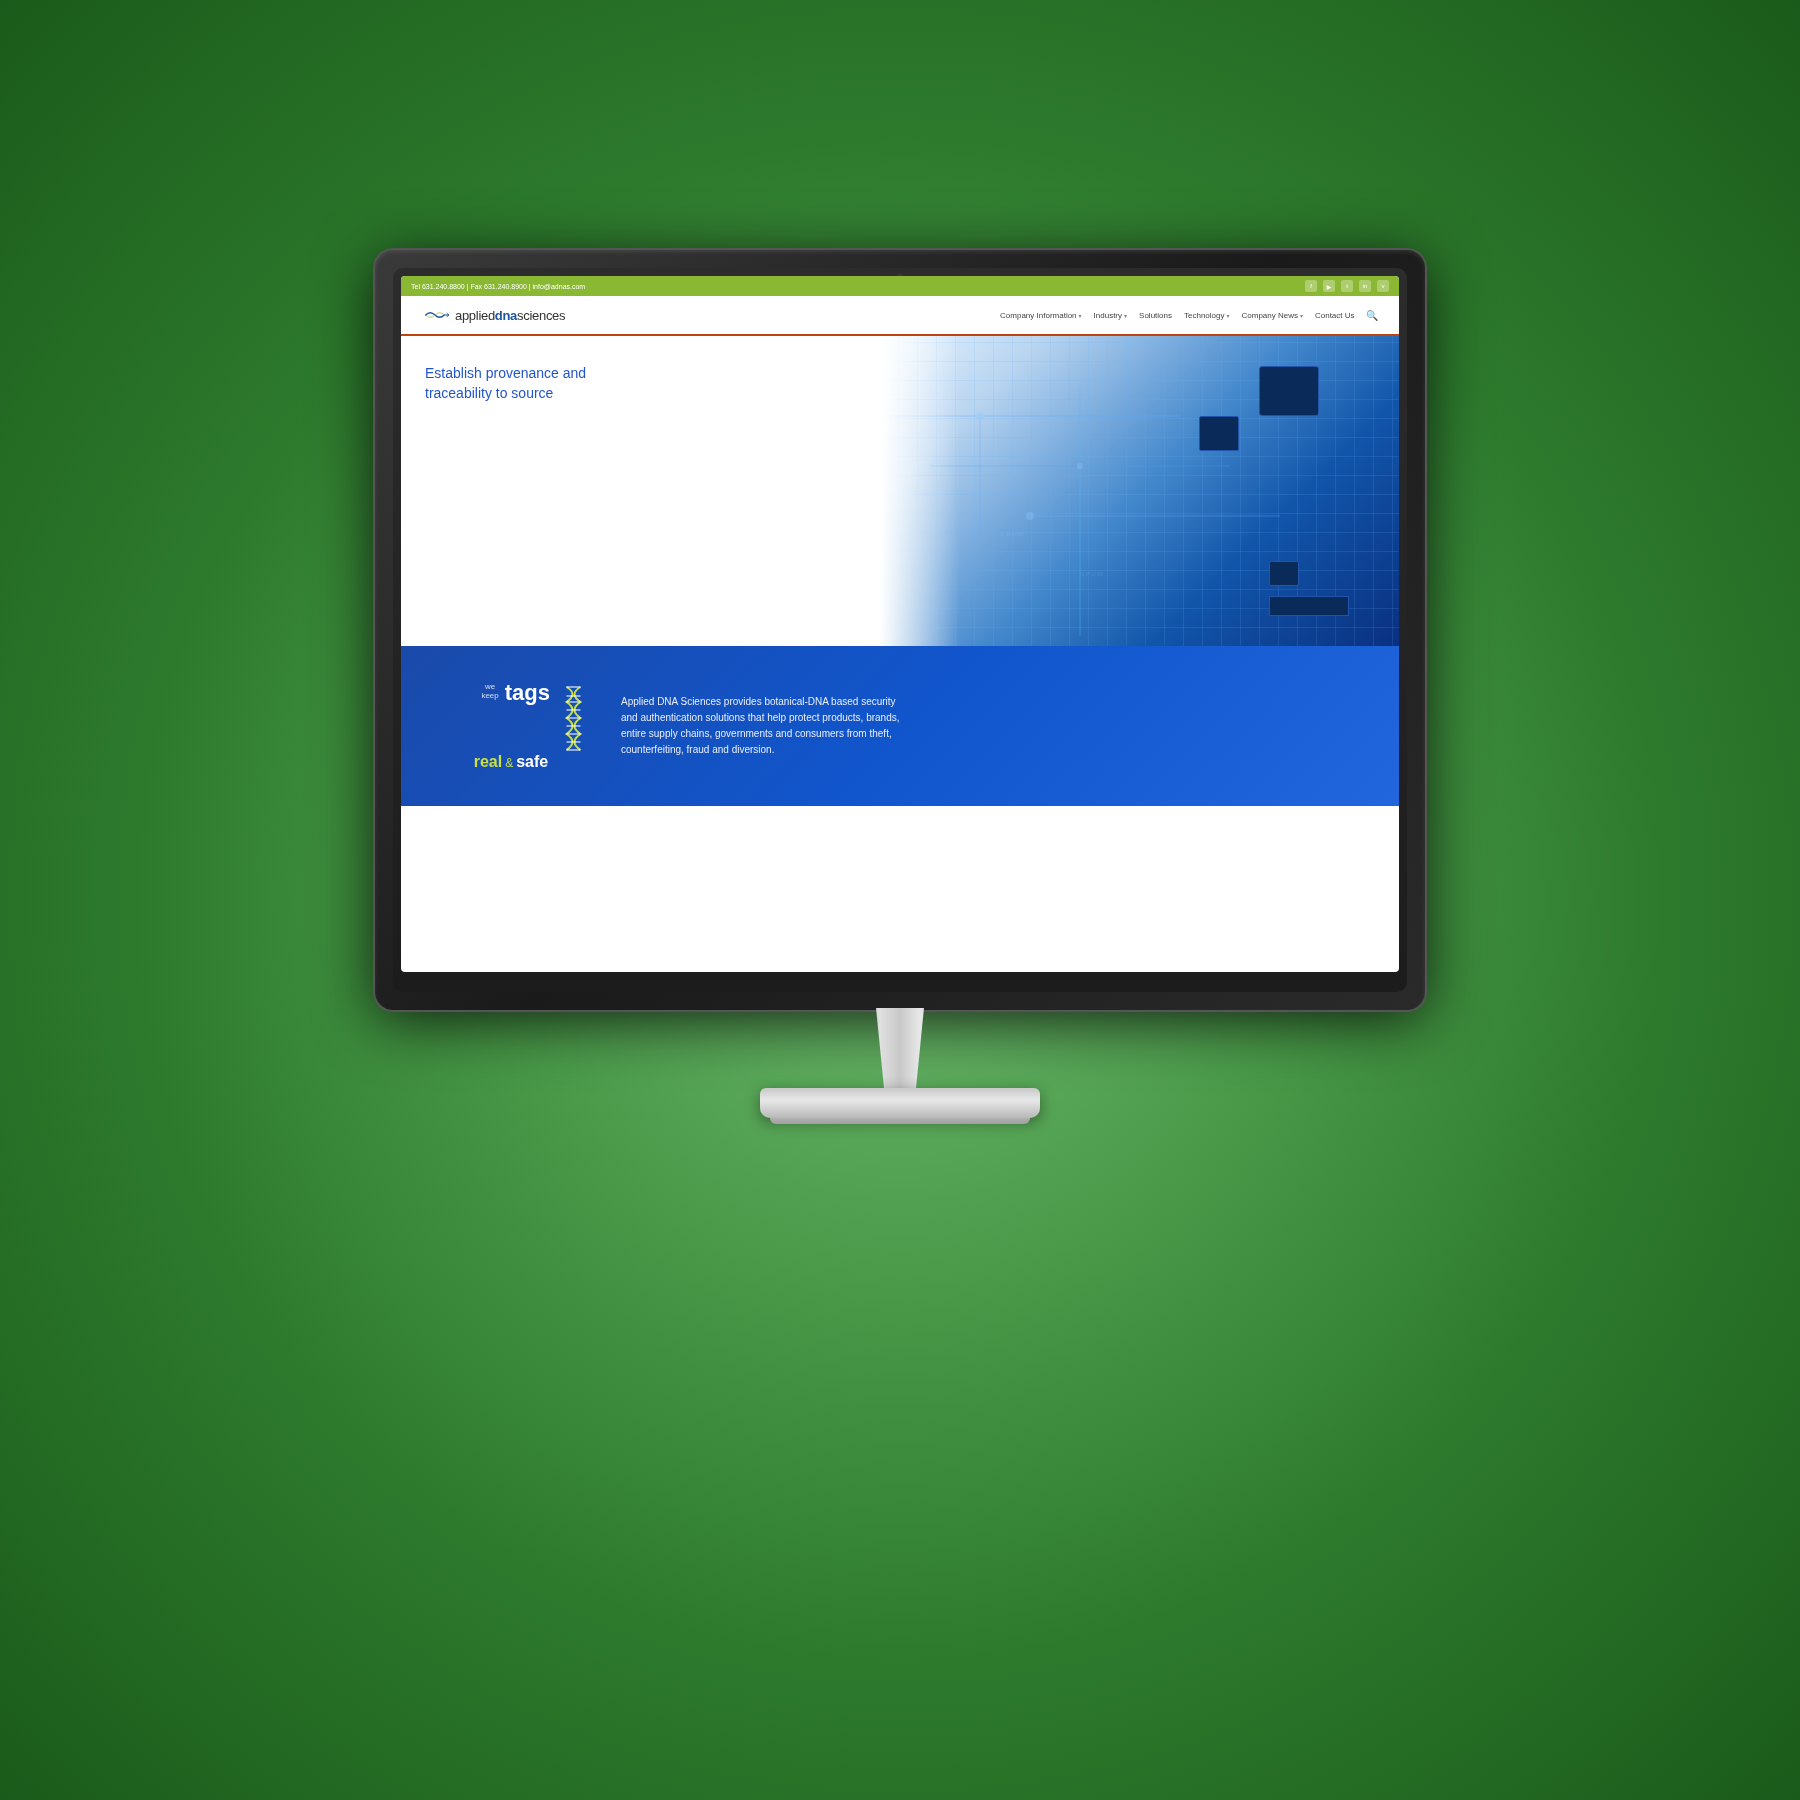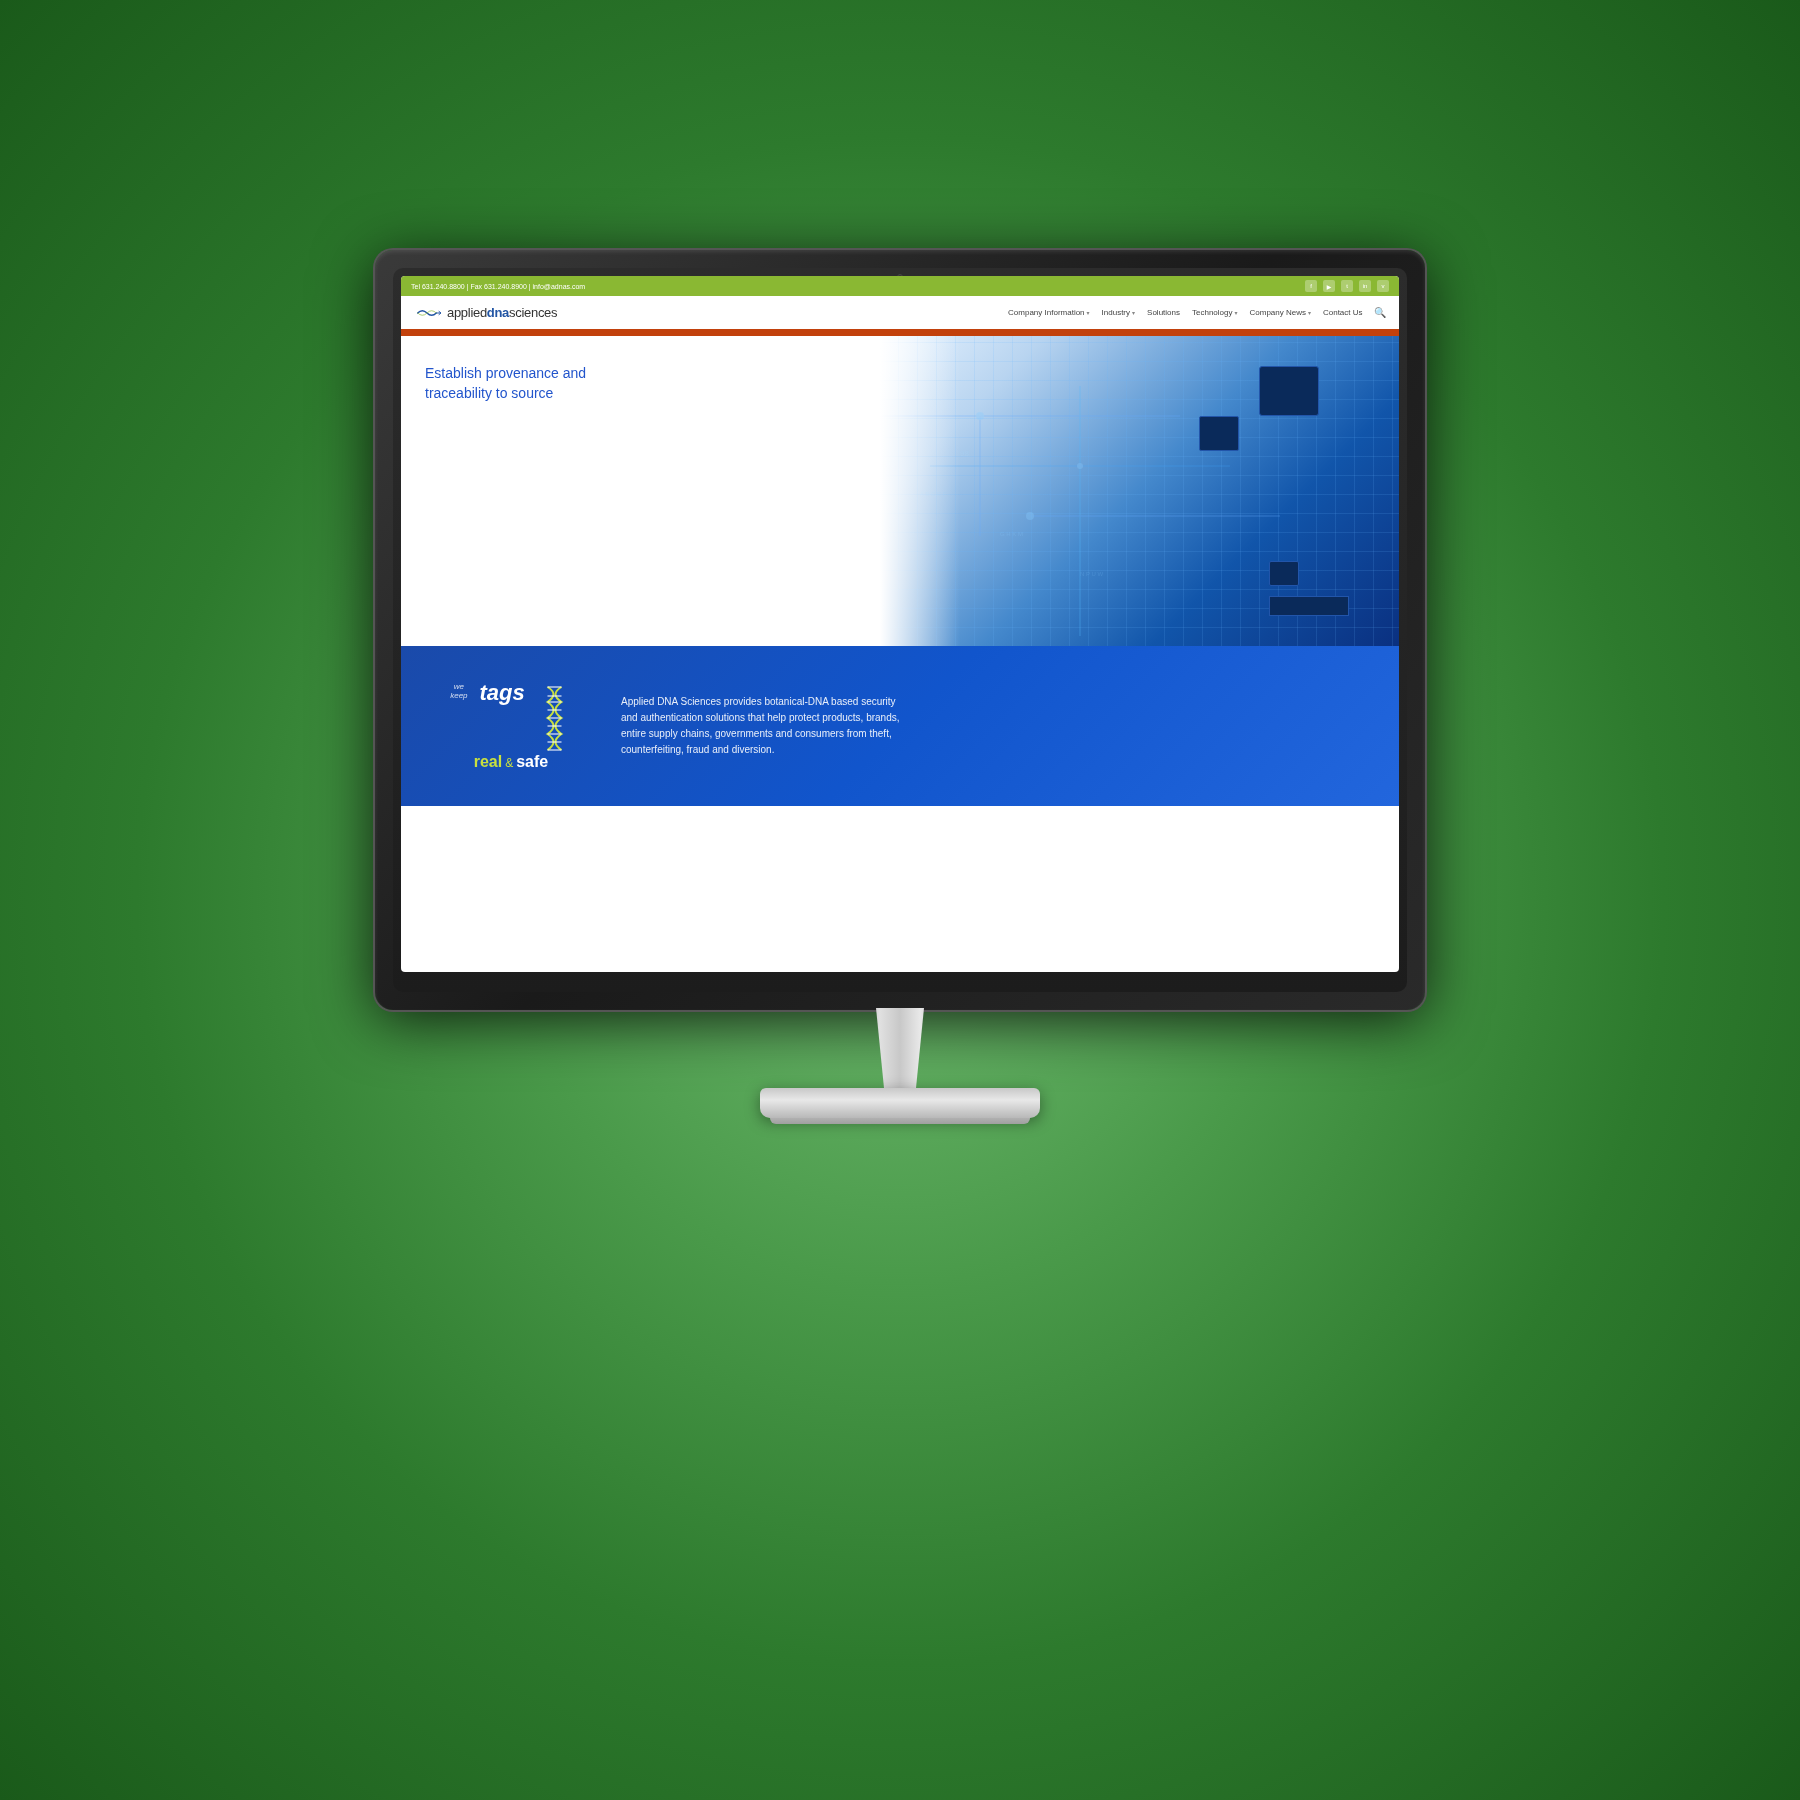--- a/index.html
+++ b/index.html
@@ -137,22 +137,22 @@
       color: white;
     }
 
     
     .navbar {
       background: white;
       height: 40px;
       display: flex;
       align-items: center;
       justify-content: space-between;
-      padding: 0 12px;
-      border-bottom: 7px solid #c2410c;
+      padding: 0 20px;
+      border-bottom: 2px solid #c2410c;
       gap: 46px;
     }
 
     .logo-area {
       display: flex;
       align-items: center;
       gap: 6px;
     }
 
     .logo-text {
@@ -411,21 +411,21 @@
               <text x="80" y="120" font-size="8" fill="#aaddff" opacity="0.5">98</text>
             </svg>
 
             <div style="position:absolute;left:0;top:0;bottom:0;width:80px;background:linear-gradient(to right, white, transparent);z-index:1;"></div>
           </div>
         </div>
 
         <div class="bottom-section">
 
           <div class="tagline-area">
-            <div style="display:flex;align-items:flex-start;gap:12px;justify-content:center;font-style:italic;">
+            <div style="display:flex;align-items:flex-start;gap:6px;justify-content:flex-end;">
               <div>
                 <span class="tagline-small">we</span>
                 <span class="tagline-small">keep</span>
               </div>
               <div>
                 <div class="tagline-life">tags</div>
               </div>
 
               <svg class="dna-svg" viewBox="0 0 30 70" xmlns="http://www.w3.org/2000/svg">
                 <path d="M8 5 Q20 12 8 20 Q20 28 8 36 Q20 44 8 52 Q20 60 8 68" stroke="#c8e040" stroke-width="2" fill="none"></path>

